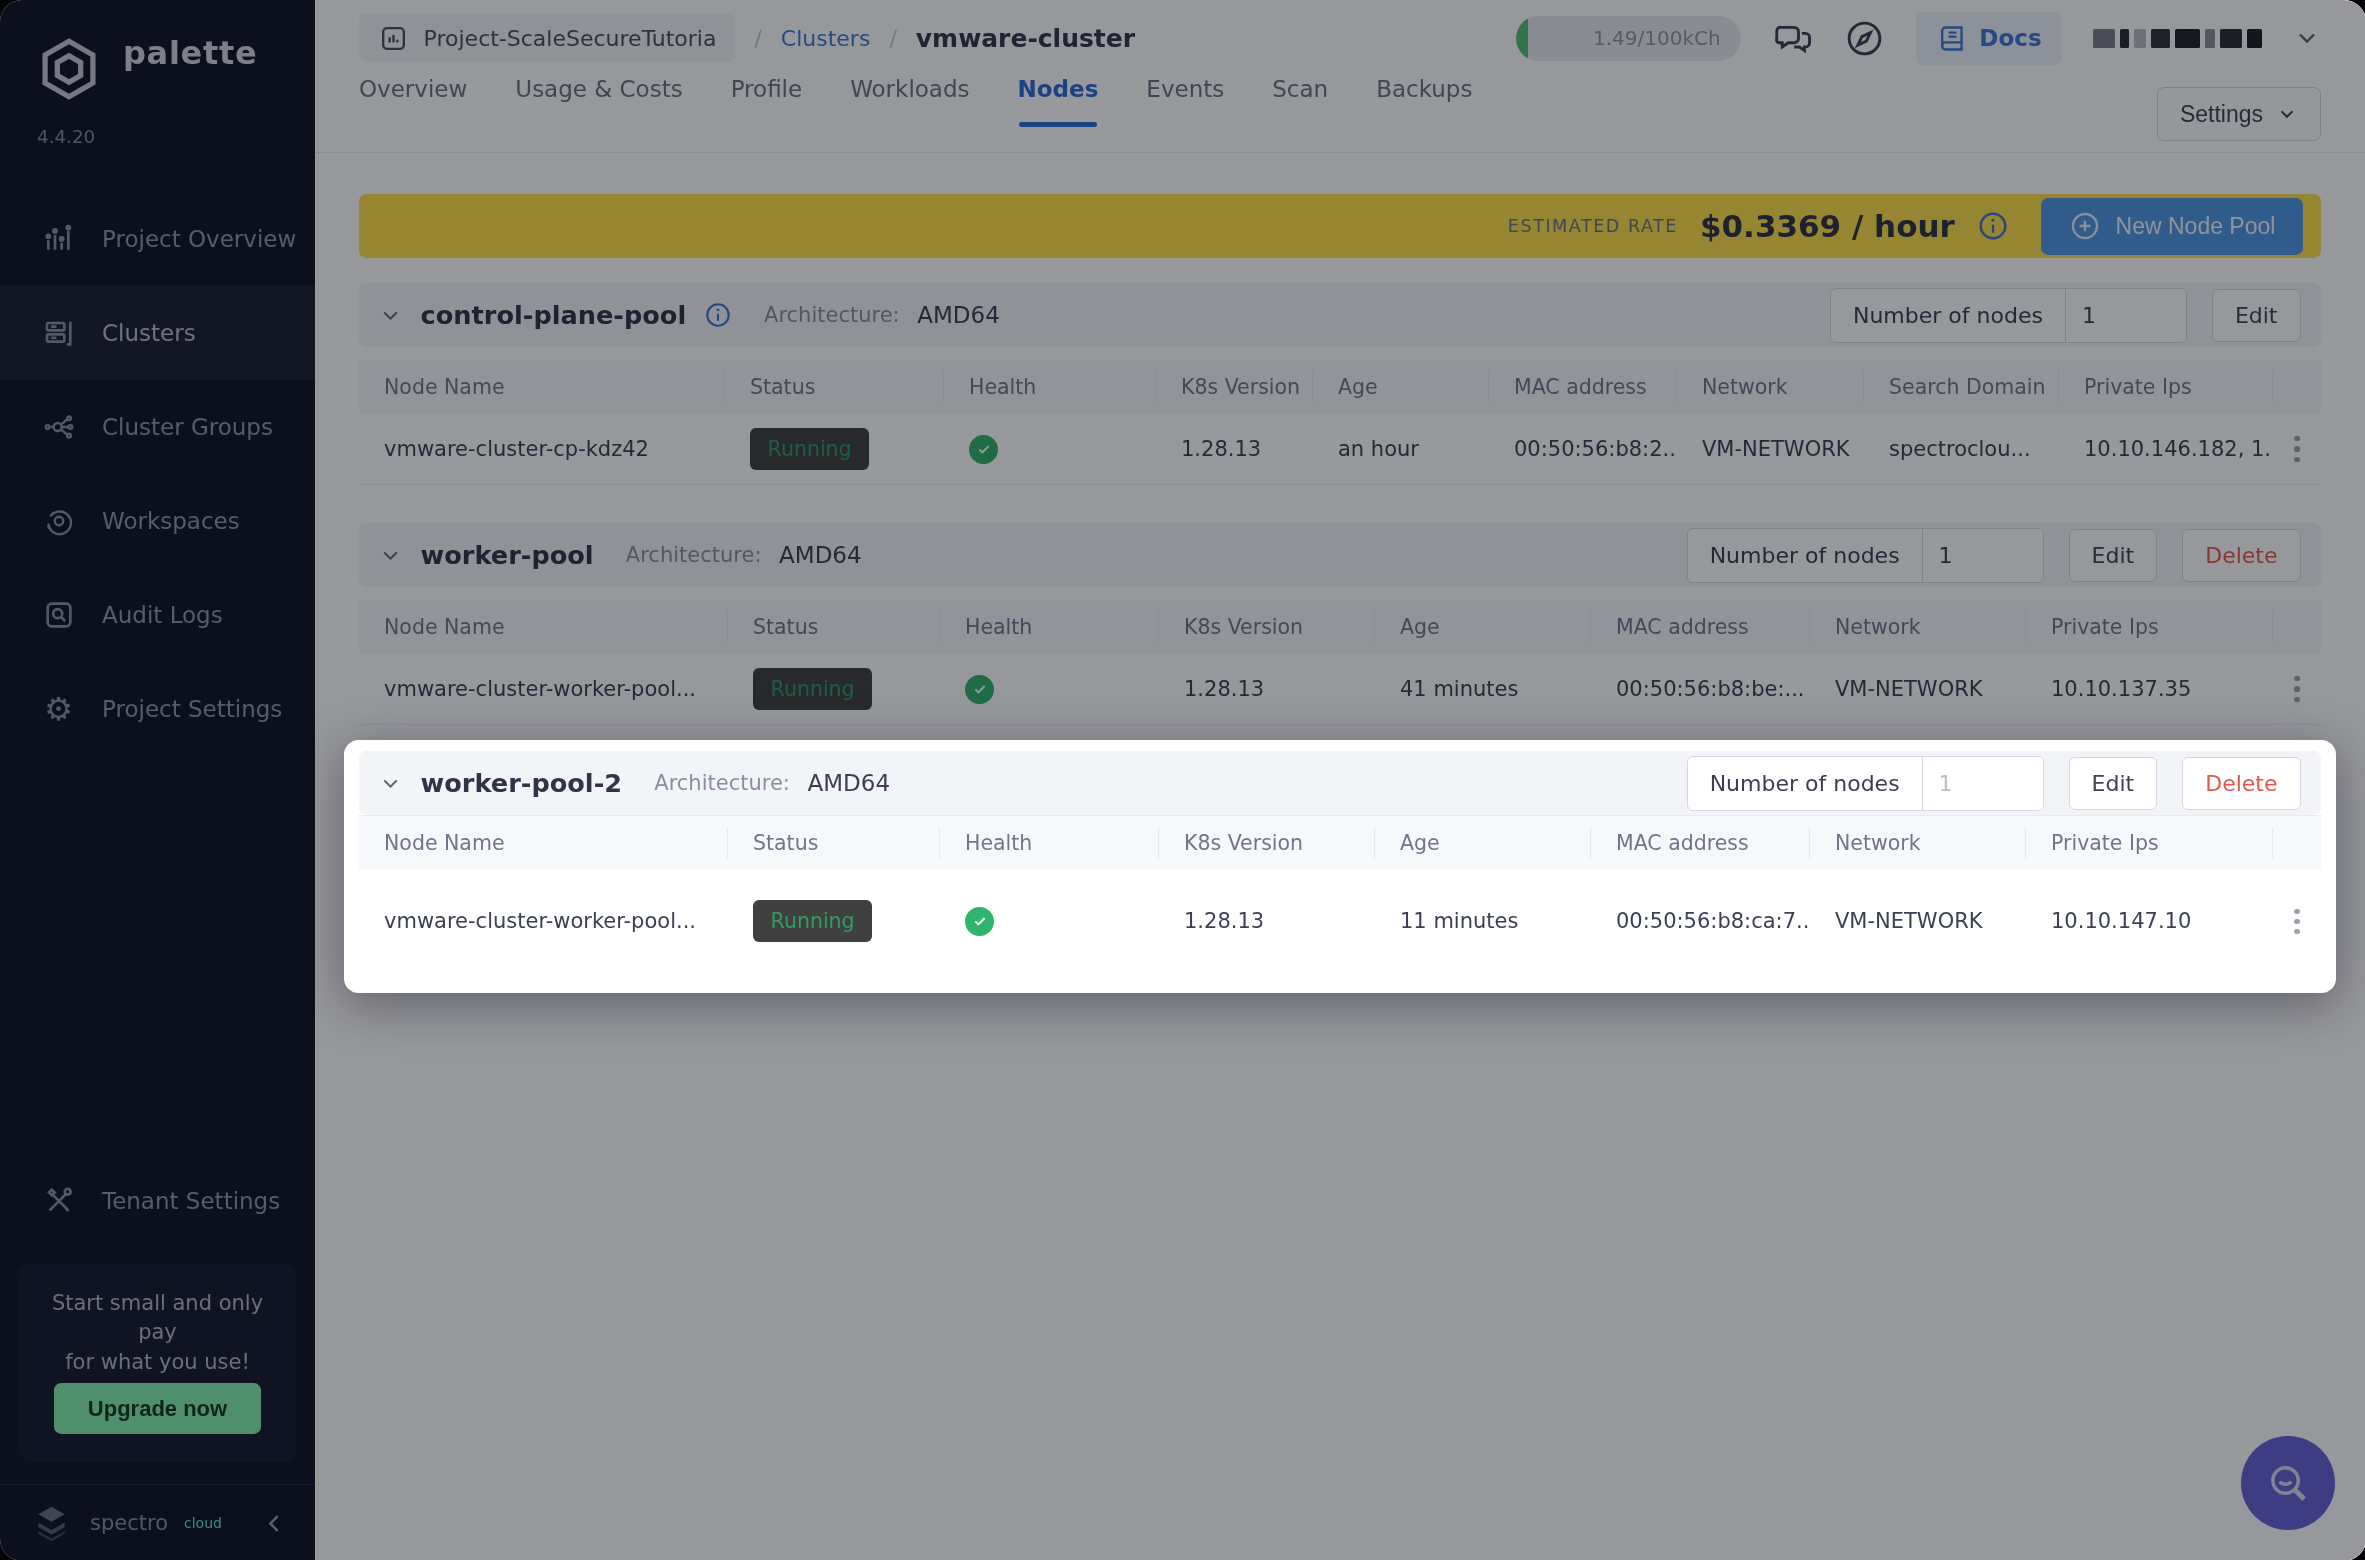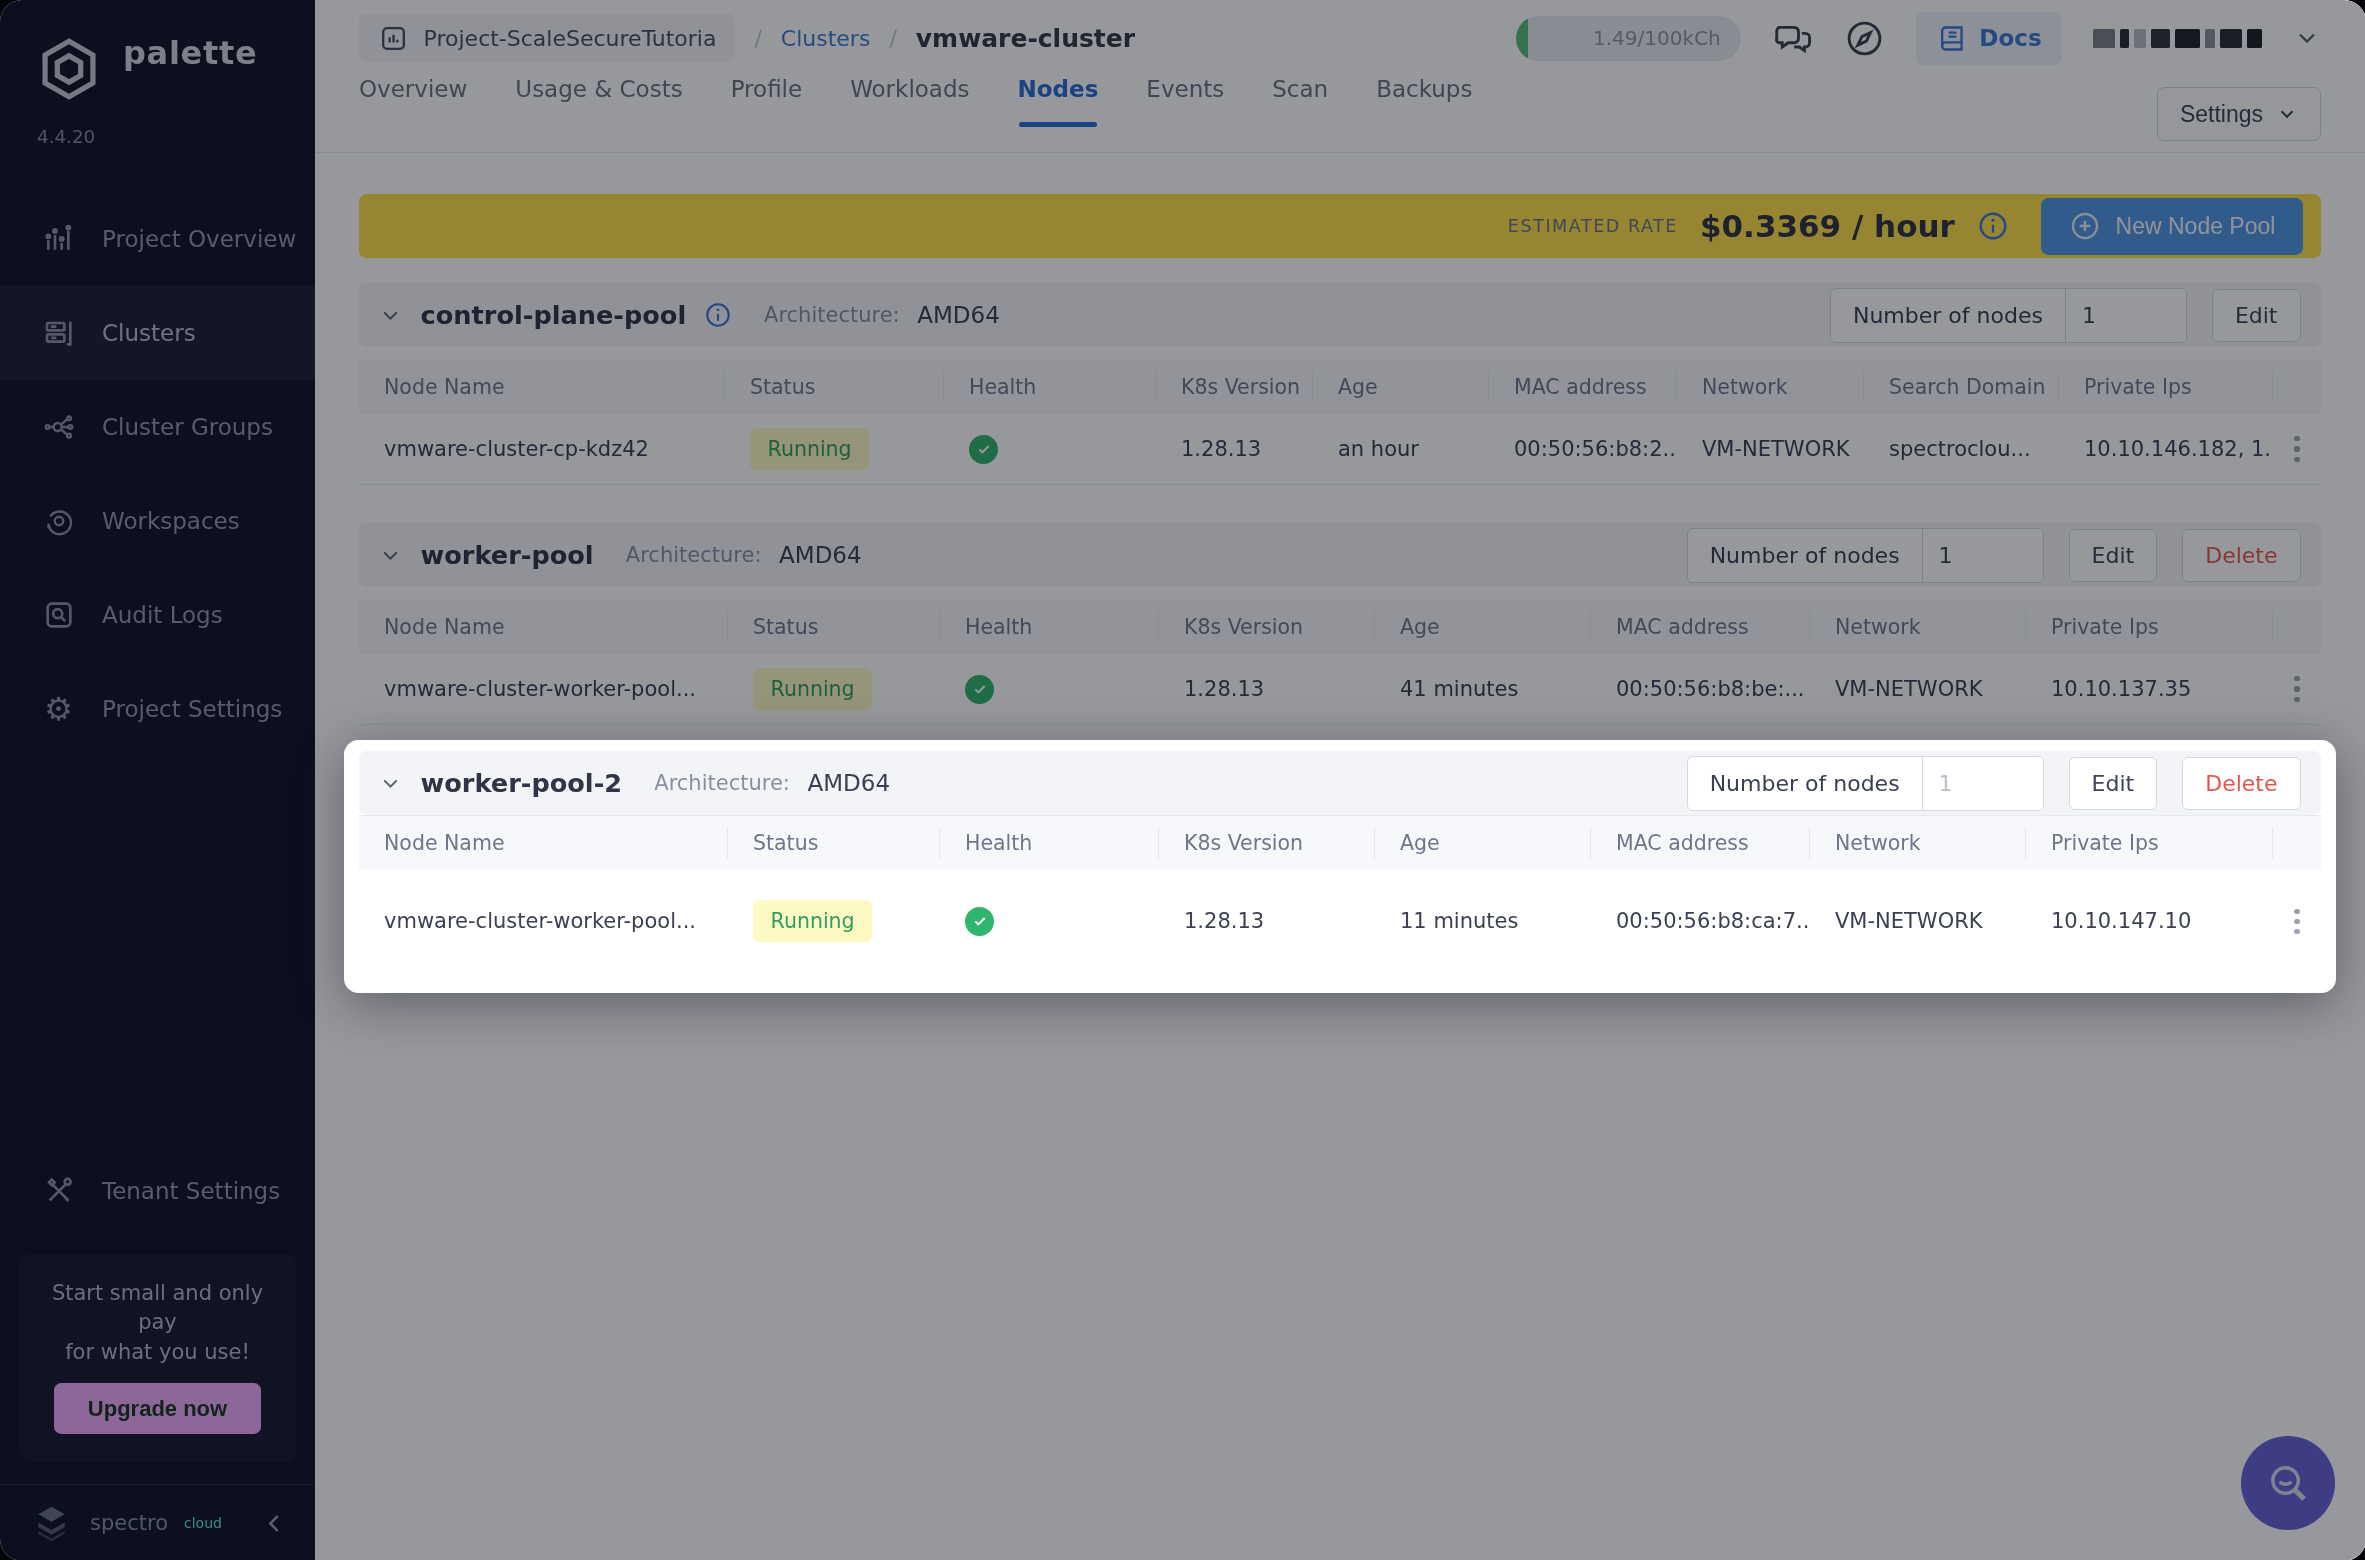--- a/index.html
+++ b/index.html
@@ -13,21 +13,21 @@
   .logo-text{font-size:32px;font-weight:600;color:#d2d5df;letter-spacing:0.7px;}
   .version{padding-left:37px;margin-top:22px;font-size:18.3px;color:#868b9c;}
   .nav{margin-top:45px;display:flex;flex-direction:column;}
   .nav-item{height:94px;display:flex;align-items:center;gap:26px;padding-left:41px;font-size:23px;color:#9297a9;cursor:pointer;}
   .nav-item.active{background:#1b2033;color:#bcc0cd;}
   .nav-ico{width:35px;height:35px;color:#8d92a6;flex:none;display:flex;align-items:center;justify-content:center;}
   .gear-glyph{font-size:32px;line-height:1;color:#8d92a6;}
   .side-spacer{flex:1;}
   .promo{margin:16px 19px 0;background:#151a31;border-radius:10.2px;padding:25px 13px 28px;text-align:center;}
   .promo-text{font-size:21px;color:#b4b8c5;line-height:1.4;}
-  .upgrade-btn{margin-top:16px;display:inline-block;background:#f0abfc;color:#16371f;font-size:22px;font-weight:600;border:none;border-radius:7.3px;padding:12.4px 34px;cursor:pointer;}
+  .upgrade-btn{margin-top:6px;display:inline-block;background:#86efac;color:#16371f;font-size:22px;font-weight:600;border:none;border-radius:7.3px;padding:12.4px 34px;cursor:pointer;}
   .side-footer{margin-top:22px;border-top:1.5px solid #232741;height:76px;display:flex;align-items:center;gap:16px;padding:0 28px 0 29px;}
   .spectro-logo{width:45px;height:45px;color:#747a8d;}
   .brand-a{font-size:21px;color:#8b91a2;}
   .brand-b{font-size:14px;color:#5eead4;}
   .collapse-chev{margin-left:auto;width:25px;height:25px;color:#9aa0b0;cursor:pointer;}
 
   
   .main{flex:1;display:flex;flex-direction:column;background:#ffffff;position:relative;}
   .topbar{height:76px;display:flex;align-items:center;padding:0 45px 0 44px;gap:19px;}
   .bc-chip{display:flex;align-items:center;gap:14.6px;background:#f3f4f6;border-radius:7.3px;height:48px;padding:0 19px;cursor:pointer;}
@@ -78,21 +78,21 @@
   .btn-edit{color:#3f4456;}
   .btn-delete{color:#e2574b;}
 
   .thead{display:grid;margin-top:13px;background:#f7f8fb;height:54px;align-items:center;}
   .th{font-size:20.5px;color:#70758a;padding-left:25px;border-right:1.5px solid #e6e8ee;height:32px;display:flex;align-items:center;white-space:nowrap;overflow:hidden;}
   .th:last-child{border-right:none;}
   .trow{display:grid;align-items:center;height:70px;background:#fff;border-bottom:1.5px solid #eef0f4;}
   .td{font-size:21px;color:#3c4053;padding-left:25px;white-space:nowrap;overflow:hidden;}
   .grid9{grid-template-columns:366px 219px 212px 157px 176px 188px 187px 195px 1fr 48px;}
   .grid8{grid-template-columns:369px 212px 219px 216px 216px 219px 216px 1fr 48px;}
-  .pill{display:inline-flex;background:#fef9c3;color:#2f9e63;border-radius:5.9px;padding:8.8px 17.6px;font-size:20.5px;}
+  .pill{display:inline-flex;background:#404040;color:#2f9e63;border-radius:5.9px;padding:8.8px 17.6px;font-size:20.5px;}
   .check{width:29px;height:29px;border-radius:50%;background:#2fb56d;display:flex;align-items:center;justify-content:center;margin-left:25px;}
   .check svg{width:16px;height:16px;color:#fff;}
   .kebab{display:flex;flex-direction:column;gap:5.1px;align-items:center;justify-self:center;cursor:pointer;padding:5.9px;}
   .kebab i{width:5.1px;height:5.1px;border-radius:50%;background:#9aa0ad;}
 
   .spotlight{position:relative;z-index:60;margin:14.6px -14.6px 0;background:#fff;border-radius:14.6px;box-shadow:0 10.2px 51px rgba(15,18,32,.40);padding:11.7px 14.6px 20.5px;}
   .spotlight .pool-head{background:#f3f4f7;}
   .spotlight .thead{margin-top:0;border-top:1.5px solid #e9ebf1;background:#f7f8fb;}
   .spotlight .trow{height:102px;border-bottom:none;}
 

